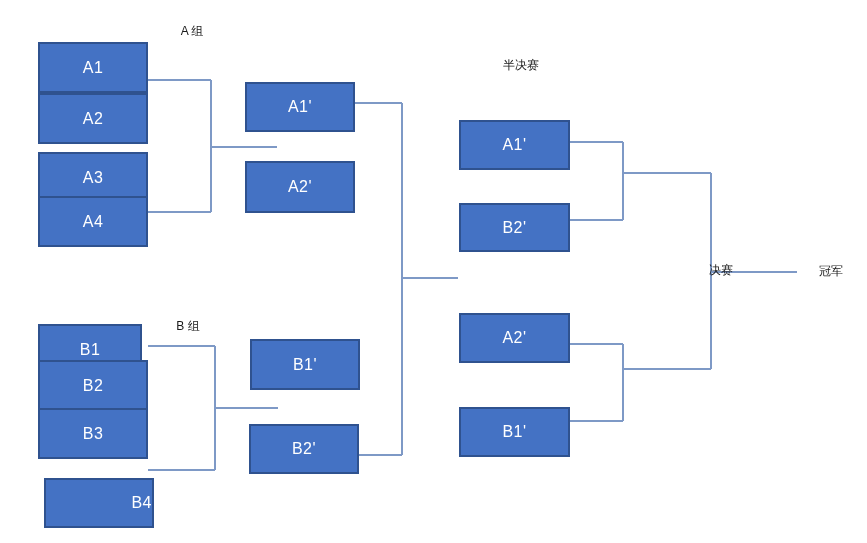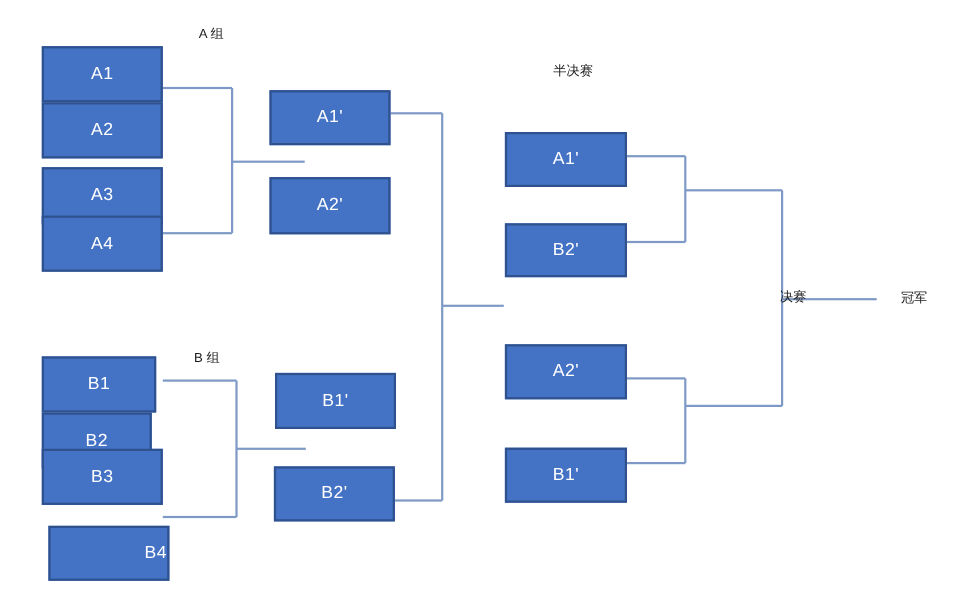--- a/index.html
+++ b/index.html
@@ -78,21 +78,21 @@
     </div>
     <div class="box" style="left: 245px; top: 82px; width: 110px; height: 50px;">
       <span>A1'</span>
     </div>
     <div class="box" style="left: 245px; top: 161px; width: 110px; height: 52px;">
       <span>A2'</span>
     </div>
     <div class="box" style="left: 38px; top: 324px; width: 104px; height: 51px;">
       <span>B1</span>
     </div>
-    <div class="box" style="left: 38px; top: 375px; width: 100px; height: 51px;">
+    <div class="box" style="left: 38px; top: 360px; width: 110px; height: 51px;">
       <span>B2</span>
     </div>
     <div class="box" style="left: 38px; top: 408px; width: 110px; height: 51px;">
       <span>B3</span>
     </div>
     <div class="box" style="left: 44px; top: 478px; width: 110px; height: 50px; justify-content: flex-end;">
       <span>B4</span>
     </div>
     <div class="box" style="left: 250px; top: 339px; width: 110px; height: 51px;">
       <span>B1'</span>

